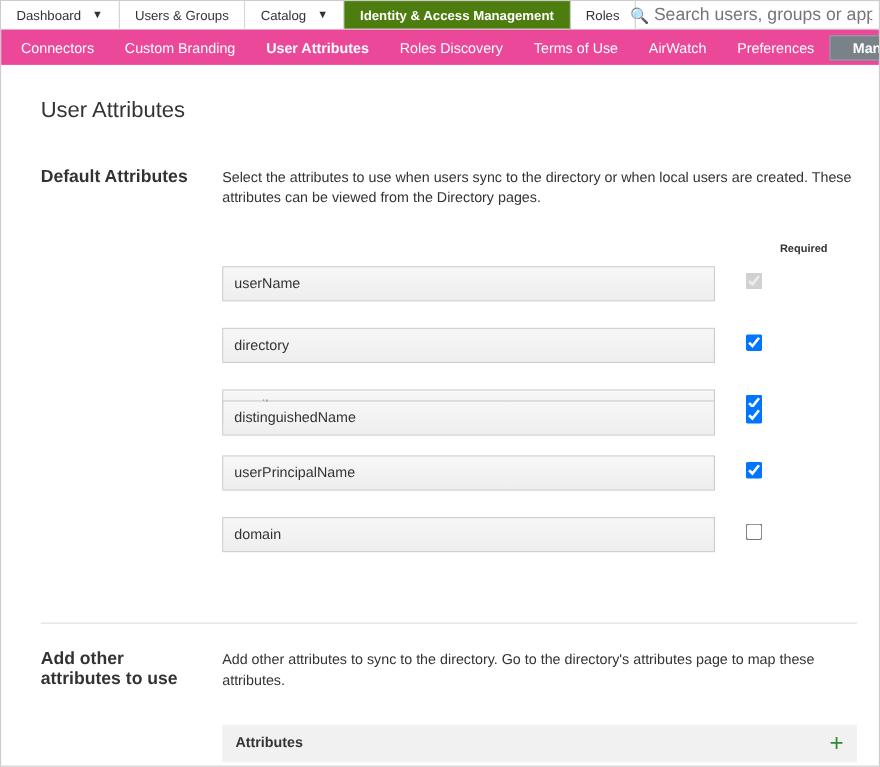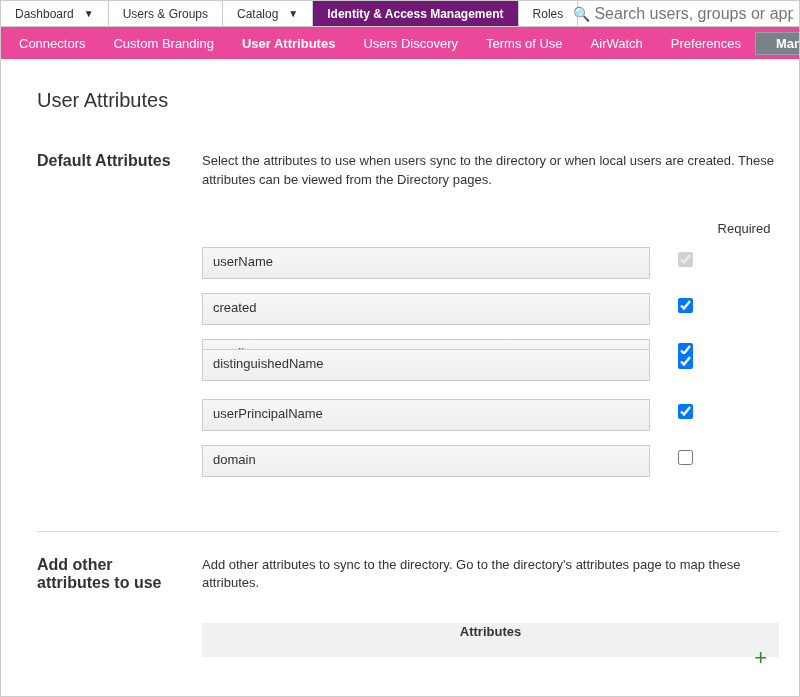--- a/index.html
+++ b/index.html
@@ -1,21 +1,21 @@
 <!DOCTYPE html>
 <html><head>
 <meta charset="utf-8">
 <style>
   * { box-sizing: border-box; margin: 0; padding: 0; font-family: Arial, Helvetica, sans-serif; }
   body { width: 800px; height: 697px; background: #fff; border: 1px solid #ccc; font-size: 13px; color: #333; overflow: hidden; }
 
   
   .topnav { display: flex; align-items: stretch; height: 26px; border-bottom: 1px solid #ccc; position: relative; }
   .topnav .tab { display: flex; align-items: center; padding: 0 14px; border-right: 1px solid #ccc; font-size: 12px; cursor: pointer; background: #fff; white-space: nowrap; }
-  .topnav .tab.active { background: #701a75; color: #fff; font-weight: bold; align-items: center; }
+  .topnav .tab.active { background: #4d7c0f; color: #fff; font-weight: bold; align-items: center; }
   .topnav .tab .chev { margin-left: 10px; font-size: 10px; }
   .search-wrap { position: absolute; right: 6px; top: 0; height: 26px; display: flex; align-items: center; width: 220px; }
   .search-wrap .mag { margin-right: 4px; color: #555; font-size: 14px; }
   .search-wrap input { border: none; outline: none; font-size: 16px; color: #888; width: 100%; background: transparent; }
 
   
   .subnav { display: flex; align-items: center; height: 32px; background: #ec4899; color: #fff; font-size: 13px; padding: 0 0 0 4px; position: relative; }
   .subnav .item { padding: 0 14px; height: 32px; display: flex; align-items: center; cursor: pointer; white-space: nowrap; }
   .subnav .item.active { font-weight: bold; }
   .subnav .manage-wrap { margin-left: auto; padding-right: 6px; }
@@ -25,37 +25,37 @@
   .main { padding: 30px 20px 20px 36px; }
   .page-title { font-size: 20px; font-weight: normal; color: #333; margin-bottom: 40px; }
 
   .section { display: flex; margin-bottom: 40px; }
   .section-left { width: 165px; padding-right: 20px; font-weight: bold; font-size: 16px; }
   .section-right { flex: 1; font-size: 13px; line-height: 1.45; position: relative; }
   .section-right .desc { margin-bottom: 30px; }
 
   .attr-header { display: flex; }
   .attr-header .col-field { flex: 1; }
-  .attr-header .col-req { width: 70px; text-align: center; font-weight: normal; font-size: 13px; margin-bottom: 8px; }
+  .attr-header .col-req { width: 70px; font-weight: bold; font-size: 10px; margin-bottom: 8px; }
 
-  .attr-row { display: flex; align-items: center; margin-bottom: 14px; }
+  .attr-row { display: flex; align-items: center; margin-bottom: 24px; }
   .attr-field { flex: 1; height: 32px; border: 1px solid #ccc; background: linear-gradient(#f7f7f7, #eeeeee); padding: 0 10px; display: flex; align-items: center; font-size: 13px; max-width: 448px; }
   .attr-check { width: 70px; text-align: center; }
   .attr-check input { width: 15px; height: 15px; }
 
   
   .overlap-wrap { position: relative; height: 54px; margin-bottom: 6px; }
   .overlap-wrap .attr-row { margin-bottom: 0; }
   .overlap-wrap .row-email { position: absolute; top: 0; left: 0; right: 0; }
   .overlap-wrap .row-dn { position: absolute; top: 10px; left: 0; right: 0; }
   .overlap-wrap .row-email .attr-field { height: 30px; }
 
   .divider { border: none; border-top: 1px solid #ddd; margin: 20px 0 24px 0; }
 
-  .attributes-bar { height: 34px; background: #f1f1f1; display: flex; align-items: center; padding: 0 12px; font-weight: bold; font-size: 13px; flex-direction: column; }
+  .attributes-bar { height: 34px; background: #f1f1f1; display: flex; align-items: center; padding: 0 12px; font-weight: bold; font-size: 13px; }
   .attributes-bar .plus { margin-left: auto; color: #2e8b2e; font-size: 22px; font-weight: normal; cursor: pointer; }
 </style>
 </head>
 <body>
 
 <div class="topnav">
   <div class="tab">
     <span>Dashboard</span>
     <span class="chev">▼</span>
   </div>
@@ -82,21 +82,21 @@
   <div class="item">
       <span>Connectors</span>
     </div>
   <div class="item">
       <span>Custom Branding</span>
     </div>
   <div class="item active">
       <span>User Attributes</span>
     </div>
   <div class="item">
-      <span>Users Discovery</span>
+      <span>Roles Discovery</span>
     </div>
   <div class="item">
       <span>Terms of Use</span>
     </div>
   <div class="item">
       <span>AirWatch</span>
     </div>
   <div class="item">
       <span>Preferences</span>
     </div>
@@ -119,21 +119,21 @@
       </div>
 
       <div class="attr-row">
         <div class="attr-field">userName</div>
         <div class="attr-check">
           <input type="checkbox" checked="" disabled="" style="">
         </div>
       </div>
 
       <div class="attr-row">
-        <div class="attr-field">created</div>
+        <div class="attr-field">directory</div>
         <div class="attr-check">
           <input type="checkbox" checked="" style="">
         </div>
       </div>
 
       <div class="overlap-wrap">
         <div class="attr-row row-email">
           <div class="attr-field">email</div>
           <div class="attr-check">
             <input type="checkbox" checked="" style="">

